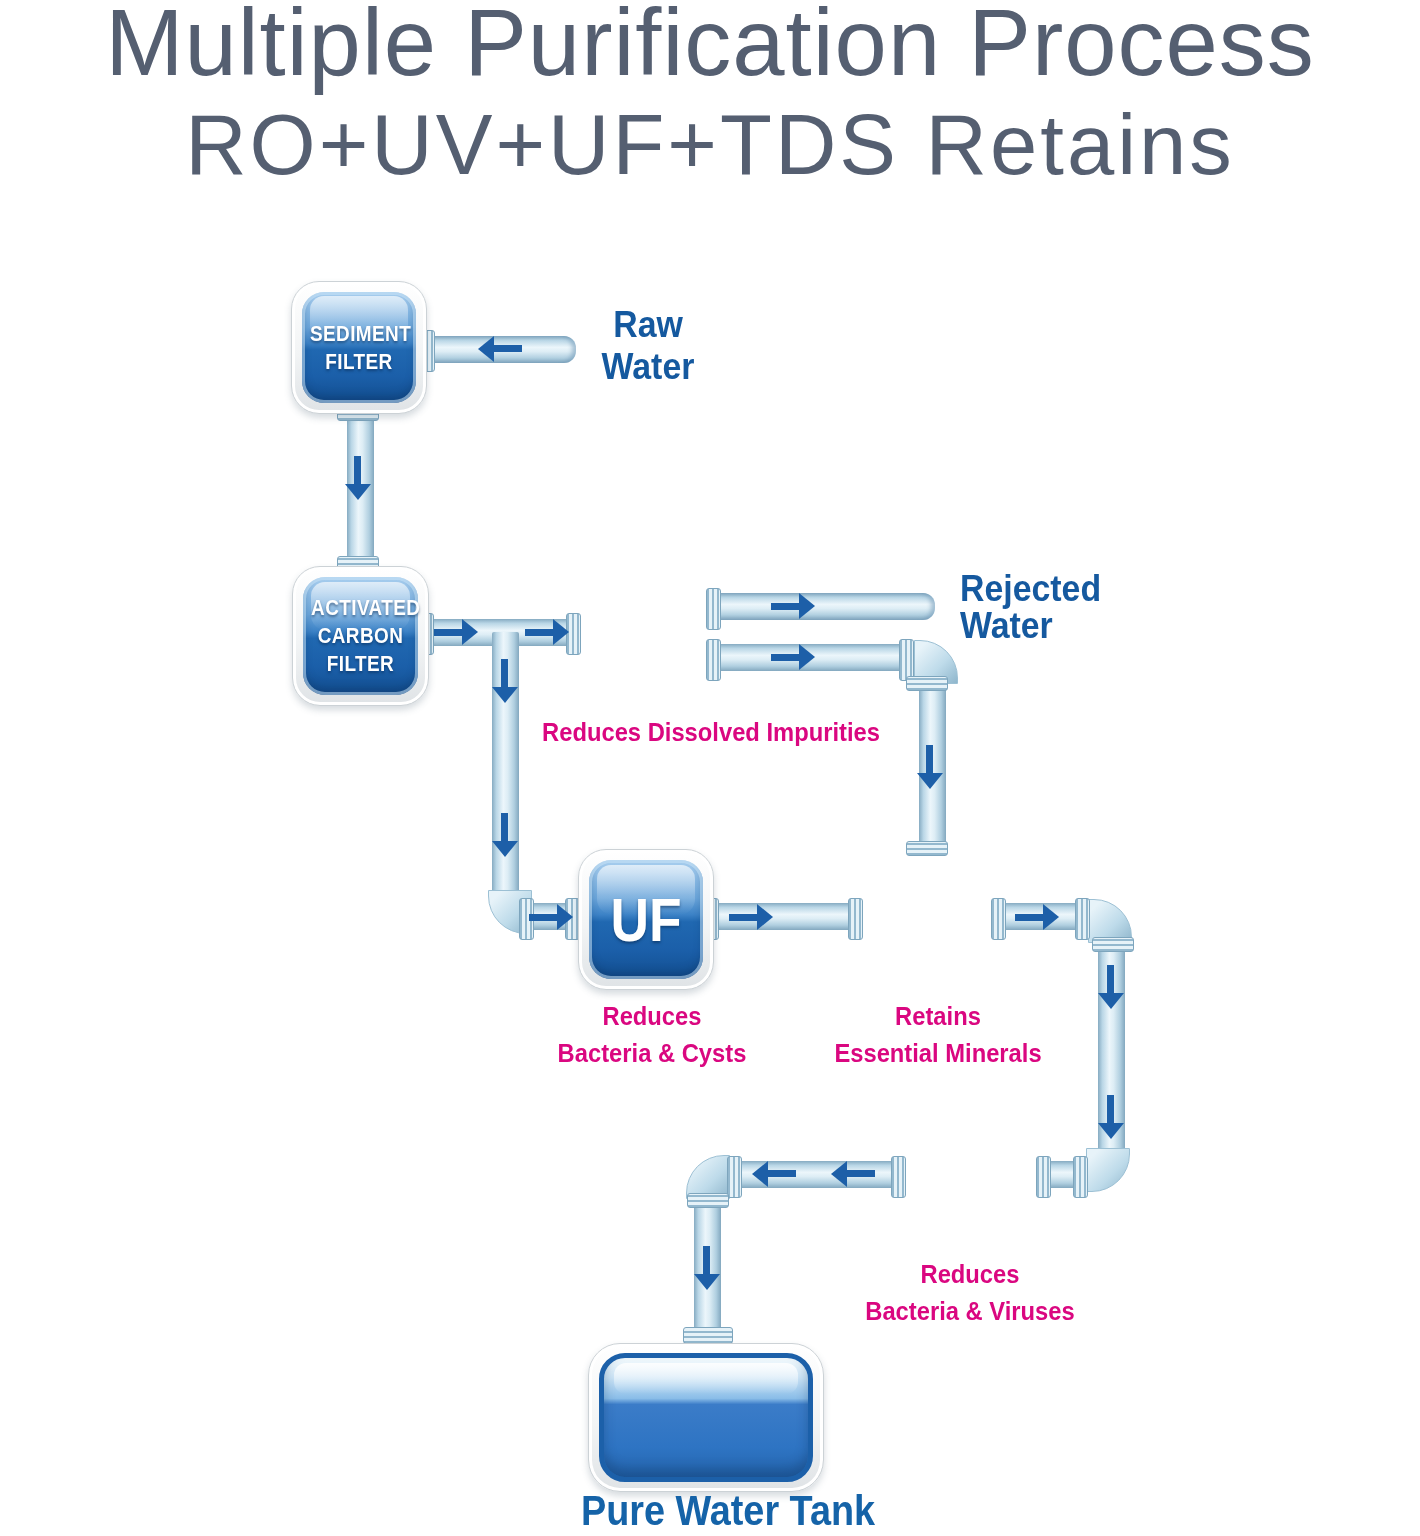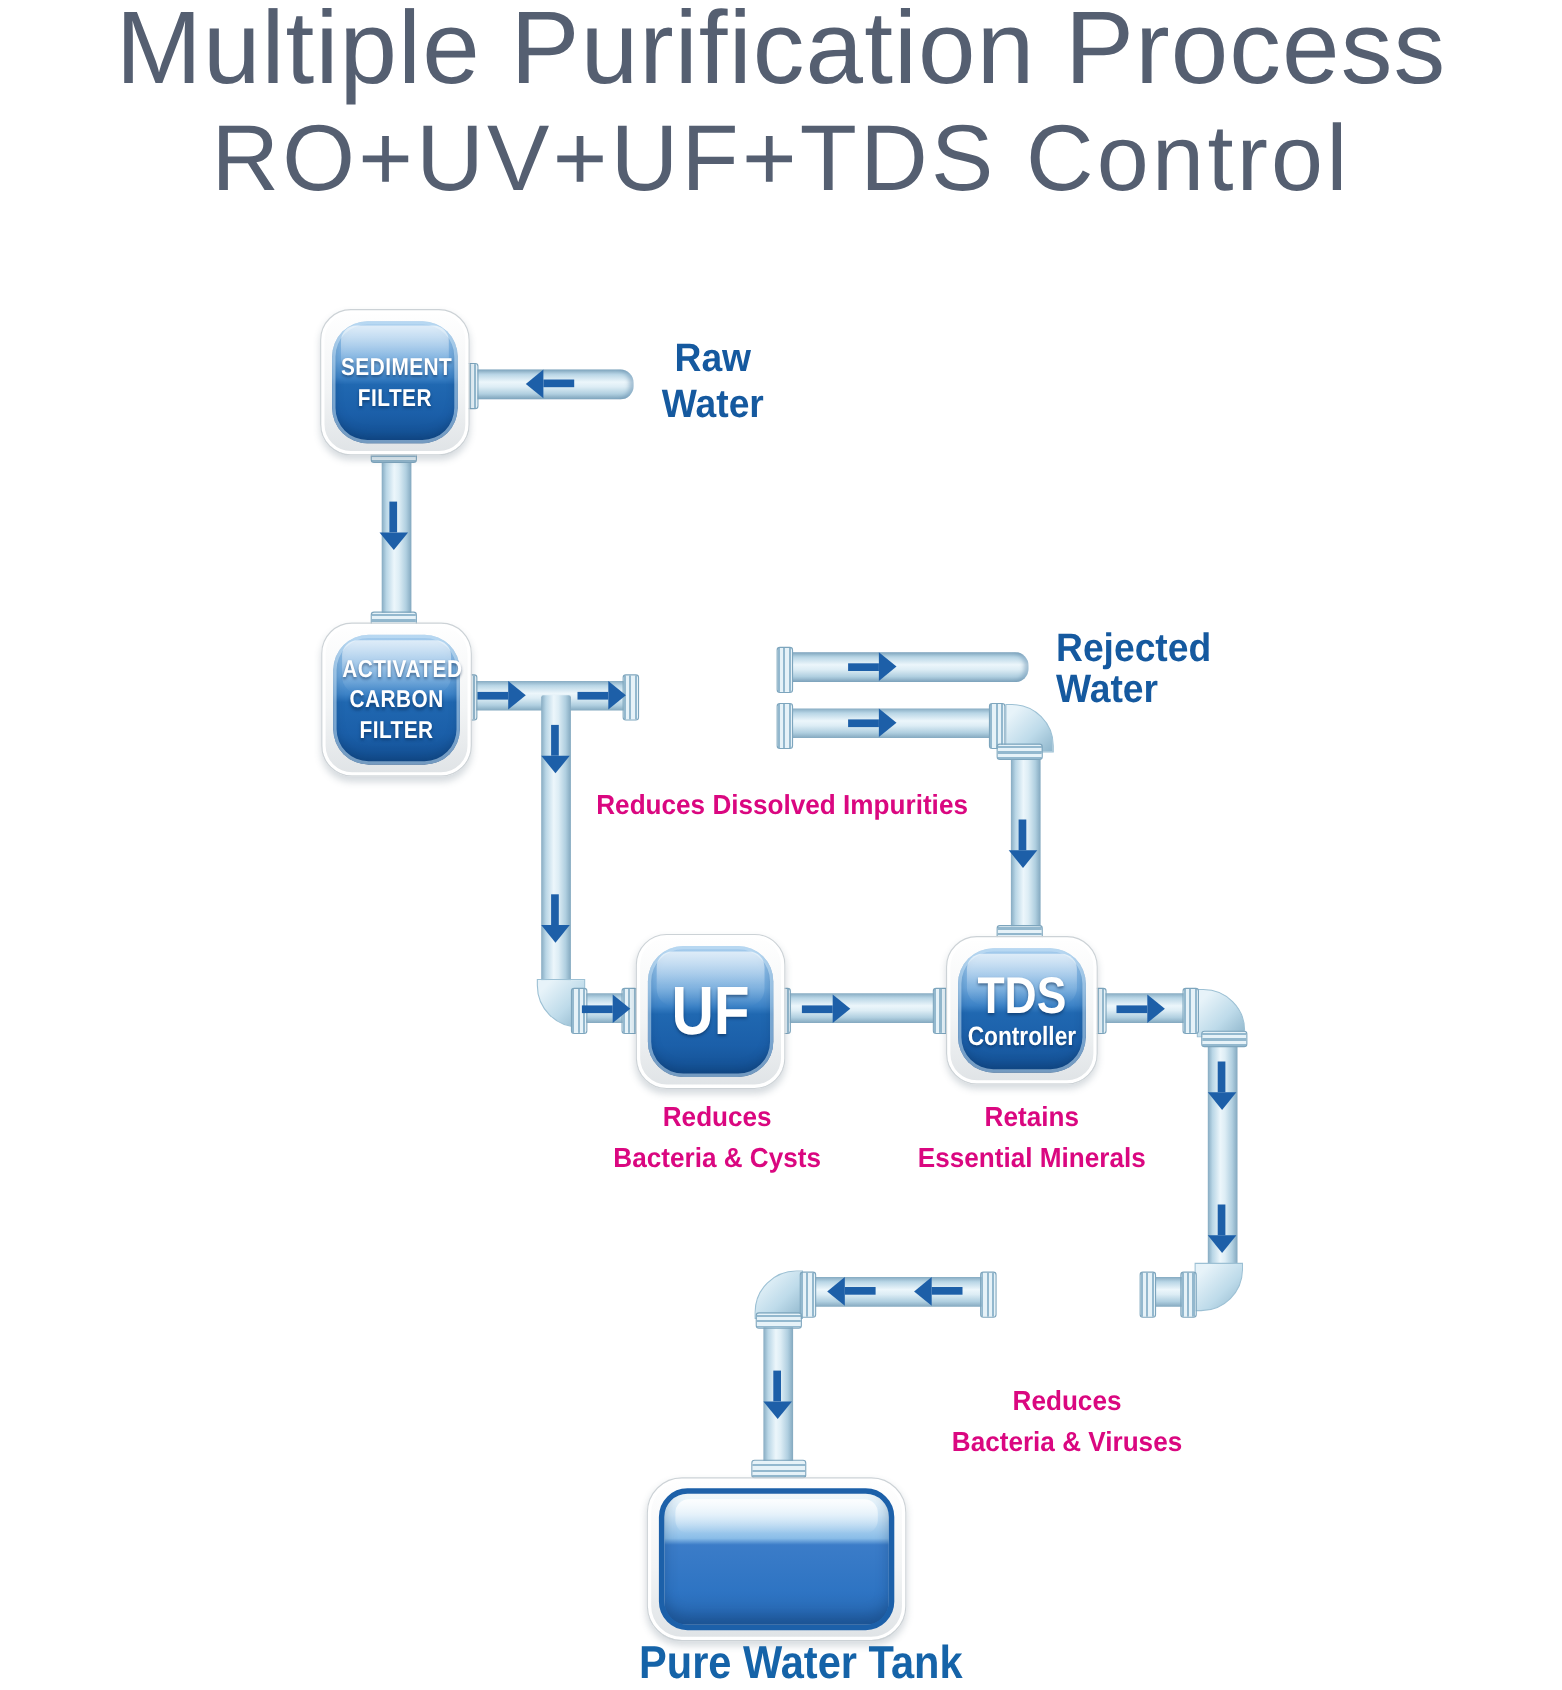--- a/index.html
+++ b/index.html
@@ -37,21 +37,21 @@
   .arrow::after{content:"";position:absolute;left:29px;top:0;width:0;height:0;
                 border-top:13px solid transparent;border-bottom:13px solid transparent;
                 border-left:16px solid #1d5fa8;}
   .arrow.down{transform:rotate(90deg);}
   .arrow.left{transform:rotate(180deg);}
 
   
   .node{position:absolute;z-index:4;border-radius:28px;border:1px solid #ccd2d6;
         background:linear-gradient(180deg,#ffffff 0%,#f2f4f5 55%,#dfe3e6 100%);
         box-shadow:0 4px 7px rgba(70,90,110,.22), inset 0 0 0 3px #ffffff;}
-  .face{position:absolute;left:10px;right:10px;top:10px;bottom:10px;border-radius:32px;
+  .face{position:absolute;left:10px;right:10px;top:10px;bottom:10px;border-radius:22px;
         background:linear-gradient(180deg,#a9cfef 0%,#6aa5da 32%,#3c82c6 46%,#2068b1 52%,#1b5fa9 76%,#124e90 100%);
         box-shadow:inset 0 0 0 3px rgba(200,228,248,.55), inset 0 -6px 10px rgba(8,40,80,.35);}
   .face::before{content:"";position:absolute;left:7%;right:7%;top:4%;height:42%;
         border-radius:14px 14px 16px 16px;
         background:linear-gradient(180deg,rgba(255,255,255,.65),rgba(255,255,255,.18) 60%,rgba(255,255,255,0));}
   .nlabel{position:absolute;left:0;right:0;top:50%;transform:translateY(-50%) scaleX(.86);
         text-align:center;color:#ffffff;font-weight:700;
         text-shadow:0 2px 3px rgba(8,40,80,.55);}
   .nlabel .ln{display:block;}
   .lab-sm .ln{font-size:22px;line-height:28px;letter-spacing:.5px;}
@@ -82,21 +82,21 @@
   .note-uv{left:770px;top:1256px;width:400px;}
   .tank-caption{position:absolute;z-index:5;left:528px;top:1487px;width:400px;text-align:center;
         color:#1563a8;font-weight:700;font-size:42px;transform:scaleX(.9);}
 </style>
 </head>
 <body>
 
 <div class="canvas">
 
   <div class="title1">Multiple Purification Process</div>
-  <div class="title2">RO+UV+UF+TDS Control</div>
+  <div class="title2">RO+UV+UF+TDS Retains</div>
 
   <div class="ph cap-r" style="left:428px;top:336px;width:148px;"></div>
   <div class="pv" style="left:347px;top:412px;height:152px;"></div>
   <div class="ph" style="left:430px;top:619px;width:150px;"></div>
   <div class="pv" style="left:492px;top:632px;height:262px;"></div>
   <div class="elbow e-bl" style="left:488px;top:890px;"></div>
   <div class="ph" style="left:532px;top:903px;width:50px;"></div>
   <div class="ph cap-r" style="left:713px;top:593px;width:222px;"></div>
   <div class="ph" style="left:713px;top:644px;width:190px;"></div>
   <div class="elbow e-tr" style="left:914px;top:640px;"></div>
@@ -172,28 +172,20 @@
     </div>
   </div>
 
 
   <div class="node" style="left:578px;top:849px;width:134px;height:139px;text-decoration:underline;">
     <div class="face">
       <div class="nlabel lab-xl">UF</div>
     </div>
   </div>
 
-  <div class="node" style="left:860px;top:851px;width:136px;height:133px;">
-    <div class="face">
-      <div class="nlabel lab-tds">
-        <span class="t1">TDS</span>
-        <span class="t2">Controller</span>
-      </div>
-    </div>
-  </div>
 
 
   <div class="node" style="left:588px;top:1343px;width:234px;height:147px;border-radius:32px;">
     <div class="tank-face"></div>
   </div>
 
   <div class="slabel raw">
     <span class="ln">Raw</span>
     <span class="ln">Water</span>
   </div>

